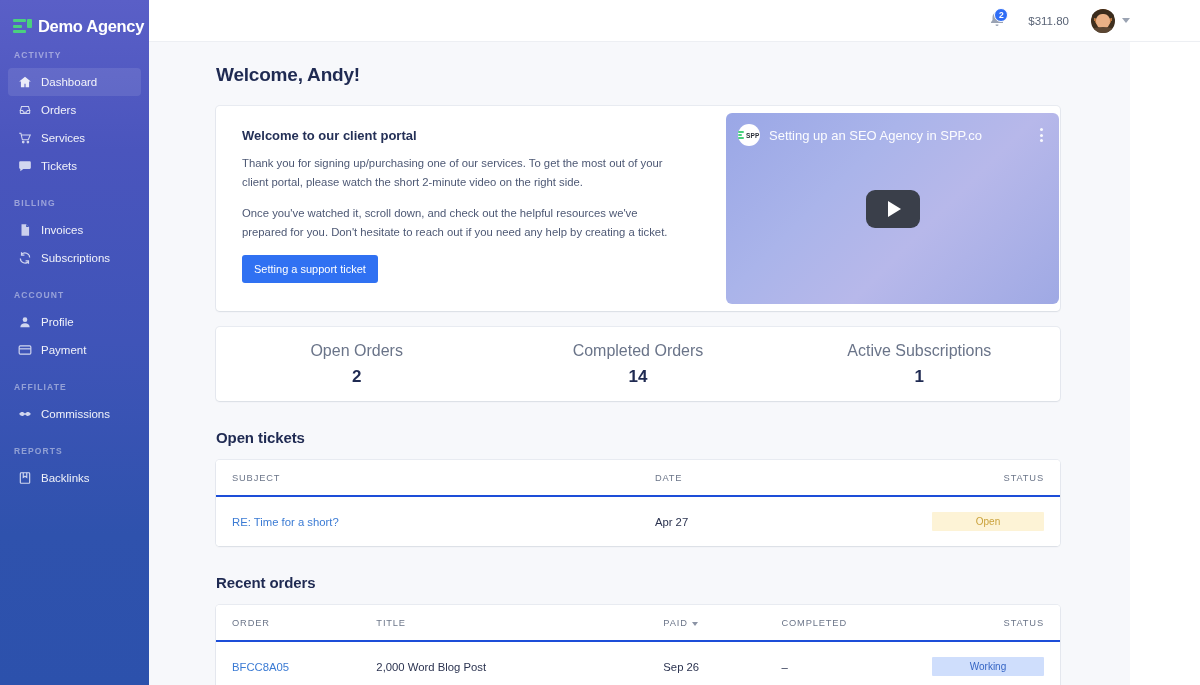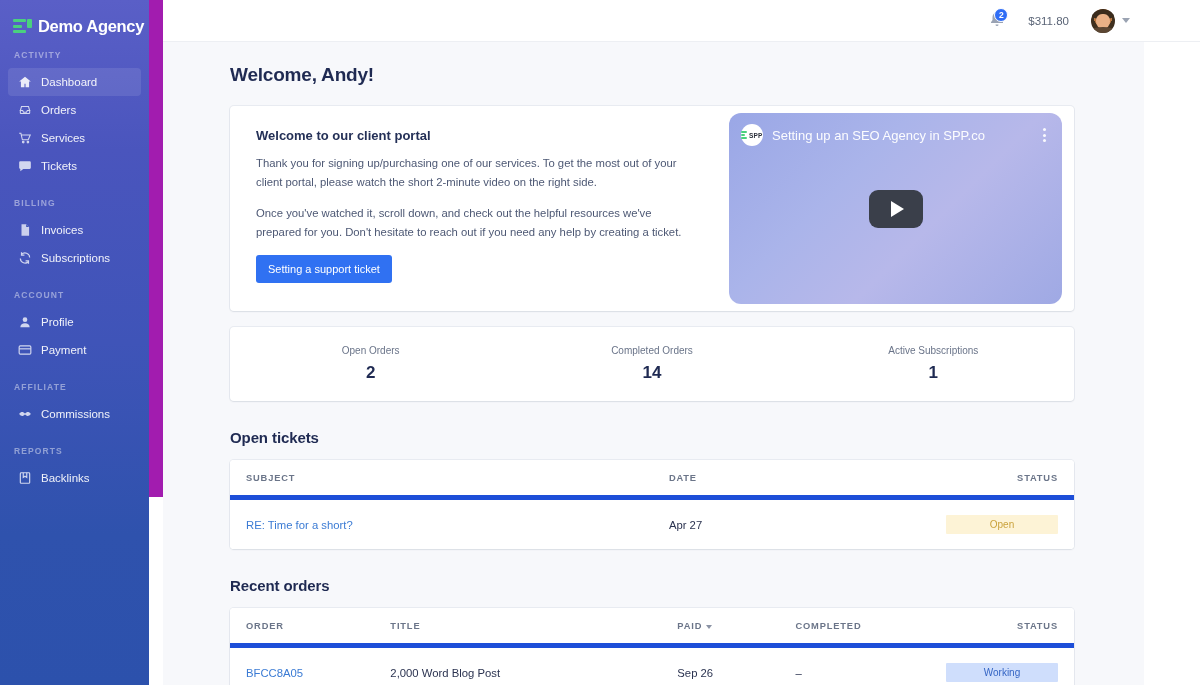--- a/index.html
+++ b/index.html
@@ -2,21 +2,21 @@
 <html><head>
 <meta charset="utf-8">
 <style>
   * { box-sizing: border-box; margin: 0; padding: 0; }
   html, body {
     width: 1200px; height: 685px;
     font-family: "Liberation Sans", sans-serif;
     background: #ffffff;
     overflow: hidden;
   }
-  .app { position: relative; width: 1200px; height: 497px; display: flex; background:#a21caf;gap:14px; }
+  .app { position: relative; width: 1200px; height: 497px; display: flex; background:#ef4444; }
 
   
   .sidebar {
     width: 149px; height: 685px; flex: 0 0 149px;
     background: linear-gradient(180deg, #5a5fc7 0%, #4a55bd 22%, #3f54b8 50%, #2f52ad 78%, #2c51ac 100%);
     color: #fff; position: relative; overflow: hidden;
   }
   .brand { display: flex; align-items: center; gap: 6px; padding: 11px 0 0 13px; height: 42px; }
   .brand-mark { width: 19px; height: 17px; position: relative; flex: 0 0 19px; }
   .brand-mark i { position: absolute; background: #4ad07f; border-radius: 1px; display:block; }
@@ -88,21 +88,21 @@
   .welcome-card { display: flex; padding: 0; height: 205px; overflow: hidden; }
   .welcome-left { flex: 1; padding: 22px 26px 0 26px; }
   .welcome-head { font-size: 13px; font-weight: bold; color: #243057; margin-bottom: 11px; }
   .welcome-p { font-size: 11.3px; line-height: 1.65; color: #4d5874; margin-bottom: 13px; max-width: 440px; }
   .btn-primary {
     display: inline-block; background: #3071f2; color: #fff;
     font-size: 11px; padding: 8px 12px; border-radius: 3px; border: none;
     cursor: pointer; font-family: inherit;
   }
   .video {
-    width: 333px; height: 191px; margin: 7px 12px 7px 0; border-radius: 12px;
+    width: 333px; height: 191px; margin: 7px 1px 7px 0; border-radius: 6px;
     background: linear-gradient(135deg, #9aa7e6 0%, #aab4ea 35%, #b7b8ea 60%, #9fa9e4 100%);
     position: relative; flex: 0 0 333px; cursor: pointer;
   }
   .vid-top { display: flex; align-items: center; gap: 9px; padding: 11px 12px 0 12px; }
   .vid-logo {
     width: 22px; height: 22px; border-radius: 50%; background: #fff; flex: 0 0 22px;
     display: flex; align-items: center; justify-content: center; gap: 1.5px;
   }
   .vid-logo .mk { width: 6px; height: 8px; position: relative; }
   .vid-logo .mk i { position: absolute; left:0; background:#4ad07f; height:1.7px; border-radius:1px; }
@@ -119,31 +119,31 @@
     display: flex; align-items: center; justify-content: center;
   }
   .play-btn::after {
     content:""; width:0; height:0; border-left: 13px solid #fff;
     border-top: 8px solid transparent; border-bottom: 8px solid transparent; margin-left: 3px;
   }
 
   
   .stats { display: flex; margin-top: 16px; height: 74px; }
   .stat { flex: 1; display: flex; flex-direction: column; align-items: center; justify-content: center; gap: 7px; }
-  .stat-label { font-size: 10px; color: #6a7489; }
+  .stat-label { font-size: 16px; color: #6a7489; }
   .stat-value { font-size: 17px; font-weight: bold; color: #1f2a52; }
 
   
   .section-title { font-size: 15px; font-weight: bold; color: #1f2a52; margin: 28px 0 14px 0; letter-spacing: -0.1px; }
 
   table.tbl { width: 100%; border-collapse: collapse; background: #fff; }
   table.tbl th {
-    font-size: 9.3px; letter-spacing: .85px; color: #6b7589; font-weight: bold;
+    font-size: 9.3px; letter-spacing: .85px; color: #6b7589; font-weight: normal;
     text-transform: uppercase; text-align: left; padding: 13px 0 12px 0;
-    border-bottom: 5px solid #1d4ed8; background: #fff;
+    border-bottom: 2px solid #1d4ed8; background: #fff;
   }
   table.tbl td { font-size: 11.3px; color: #2b3350; padding: 15px 0; background:#fff; }
   table.tbl th:first-child, table.tbl td:first-child { padding-left: 16px; }
   table.tbl th:last-child, table.tbl td:last-child { padding-right: 16px; text-align: right; }
   .link { color: #3b7bd4; cursor: pointer; }
   .sort-caret { display:inline-block; width:0; height:0; margin-left:4px; vertical-align: middle;
     border-left: 3.5px solid transparent; border-right: 3.5px solid transparent; border-top: 4px solid #8b93a5; }
   .pill {
     display: inline-block; min-width: 112px; text-align: center;
     font-size: 10px; padding: 4px 10px; border-radius: 1px;

